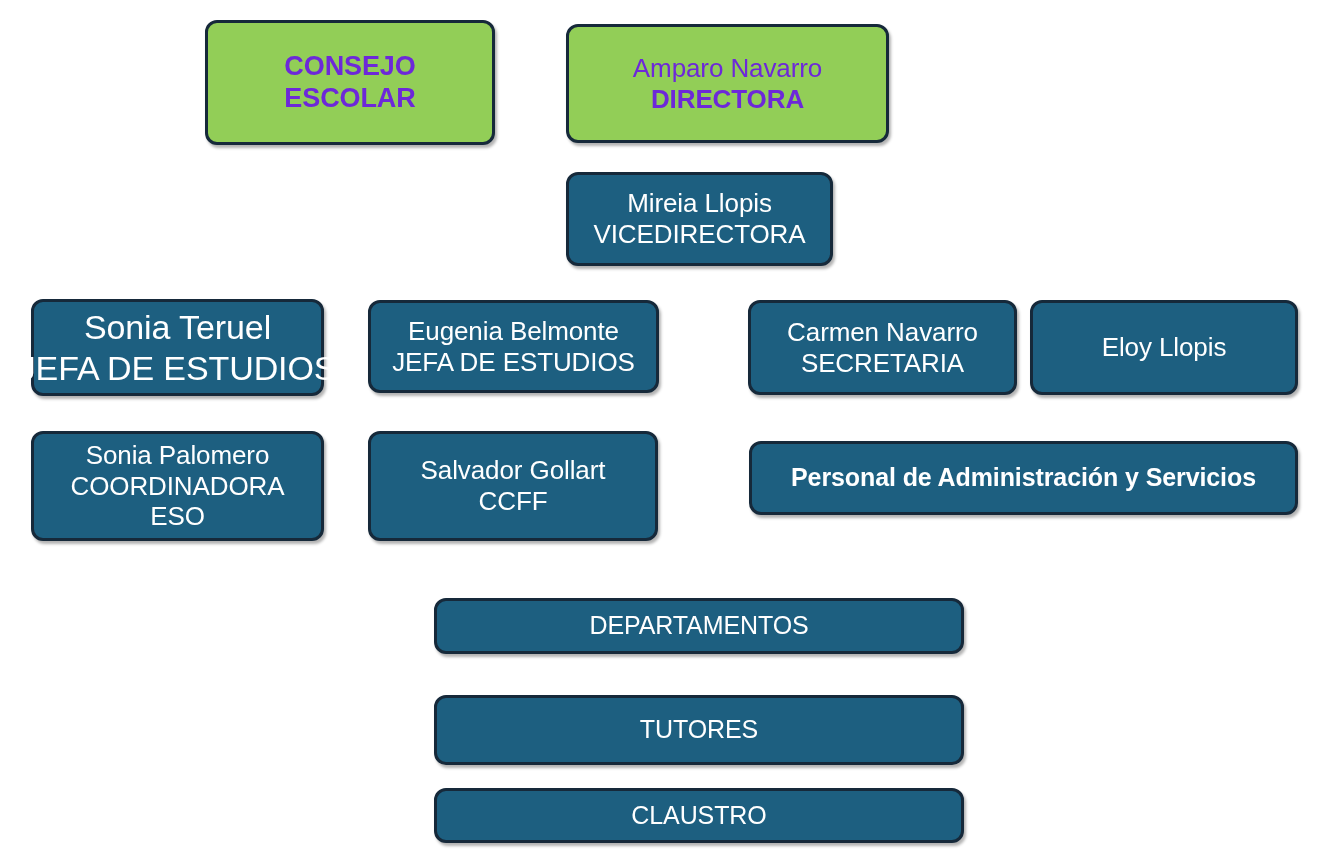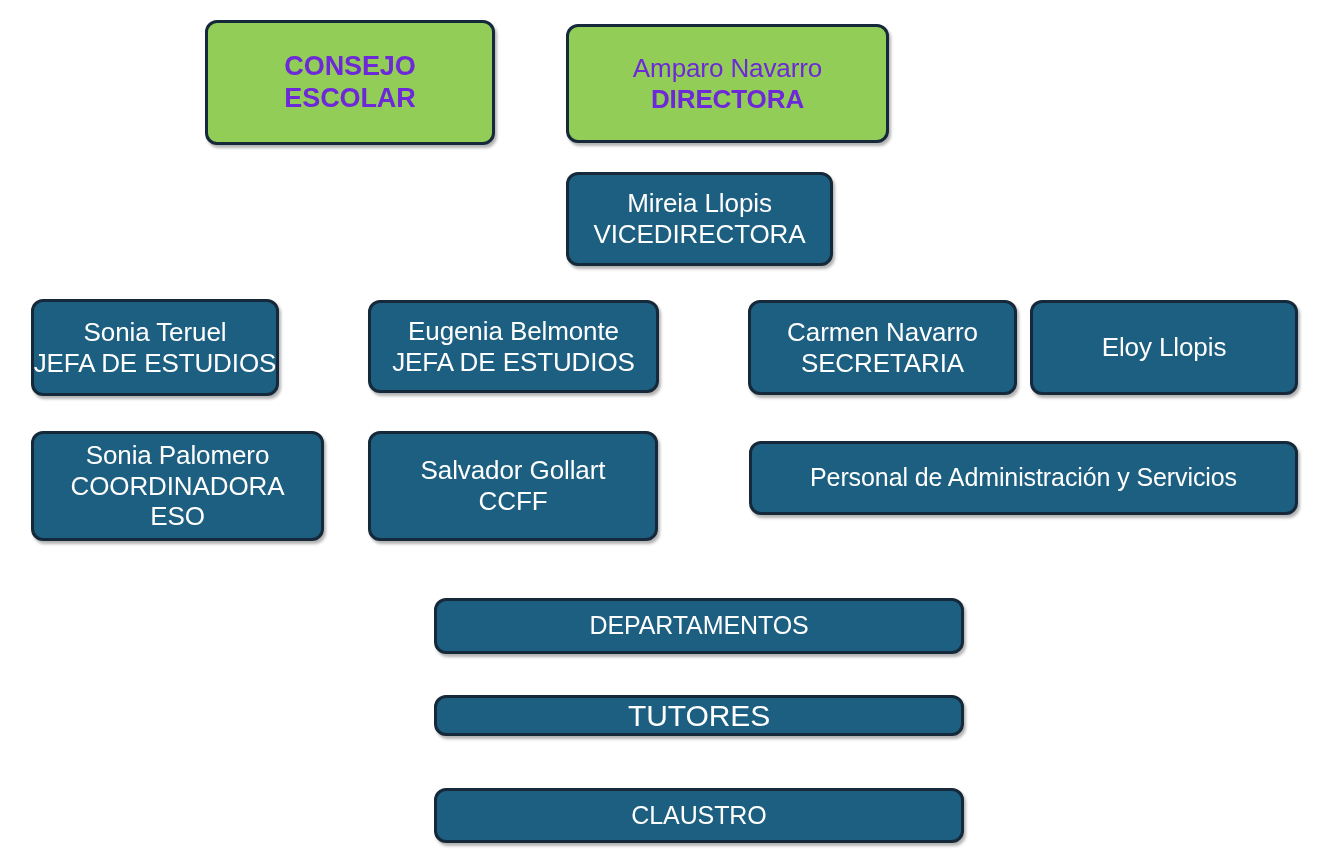--- a/index.html
+++ b/index.html
@@ -67,22 +67,22 @@
   }
 
   
   .n-mireia {
     left: 566px;  top: 172px;  width: 267px;  height: 94px;
     font-size: 26px;
   }
 
   
   .n-sonia {
-    left: 31px;   top: 299px;  width: 248px;  height: 97px;
-    font-size: 26px;
+    left: 31px;   top: 299px;  width: 293px;  height: 97px;
+    font-size: 34px;
   }
   .n-eugenia {
     left: 368px;  top: 300px;  width: 291px;  height: 93px;
     font-size: 26px;
   }
   .n-carmen {
     left: 748px;  top: 300px;  width: 269px;  height: 95px;
     font-size: 26px;
   }
   .n-eloy {
@@ -95,31 +95,31 @@
     left: 31px;   top: 431px;  width: 293px;  height: 110px;
     font-size: 26px;
   }
   .n-salvador {
     left: 368px;  top: 431px;  width: 290px;  height: 110px;
     font-size: 26px;
   }
   .n-pas {
     left: 749px;  top: 441px;  width: 549px;  height: 74px;
     font-size: 25px;
-    font-weight: normal;
+    font-weight: bold;
   }
 
   
   .n-departamentos {
     left: 434px;  top: 598px;  width: 530px;  height: 56px;
     font-size: 25px;
   }
   .n-tutores {
-    left: 434px;  top: 695px;  width: 530px;  height: 41px;
-    font-size: 30px;
+    left: 434px;  top: 695px;  width: 530px;  height: 70px;
+    font-size: 25px;
   }
   .n-claustro {
     left: 434px;  top: 788px;  width: 530px;  height: 55px;
     font-size: 25px;
   }
 </style>
 </head>
 <body>
 
 <div id="org-chart">

